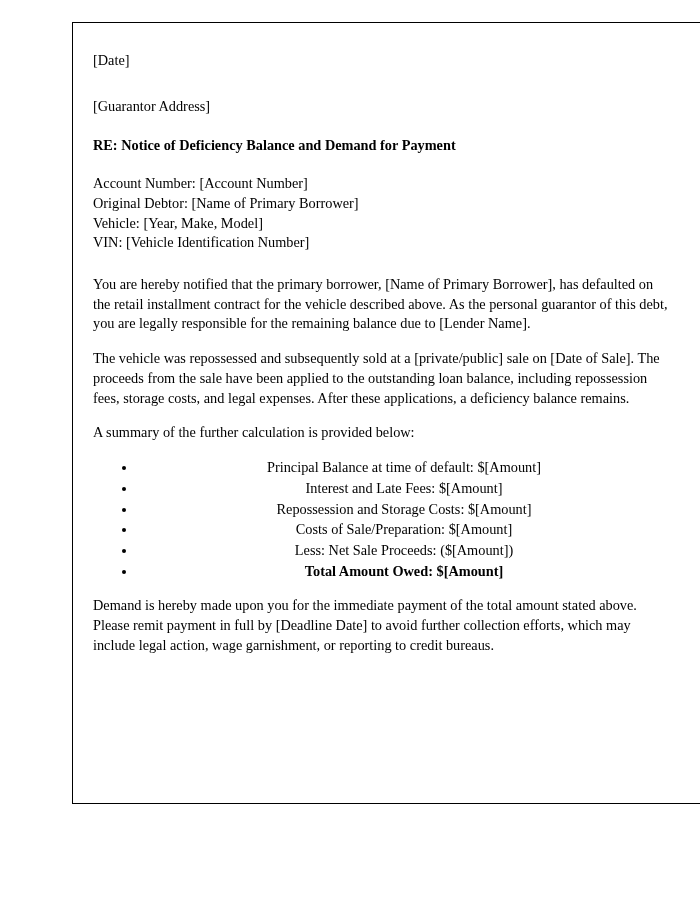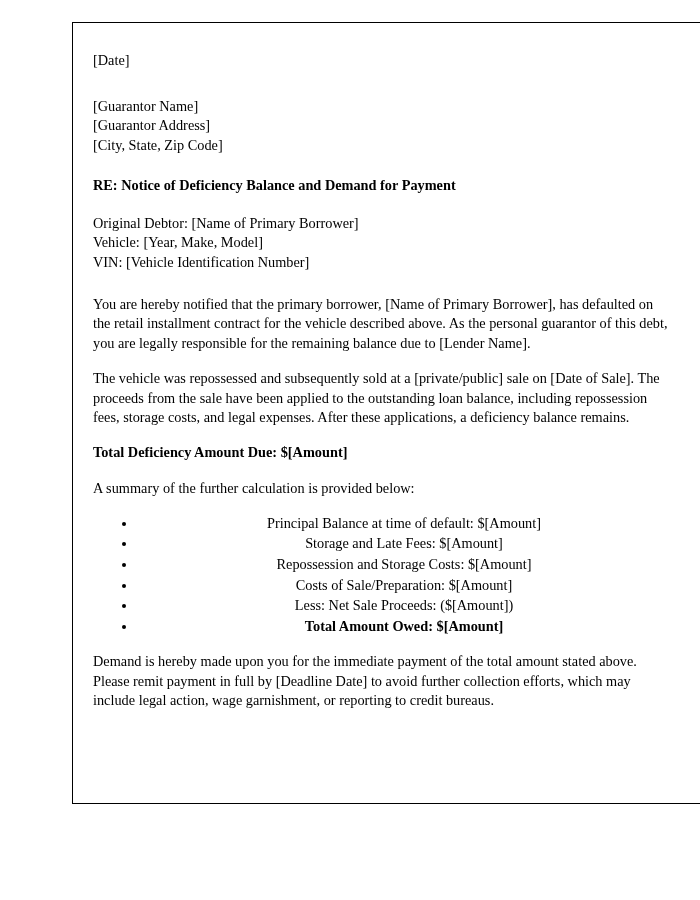--- a/index.html
+++ b/index.html
@@ -76,45 +76,43 @@
 </style>
 </head>
 <body>
 
 <div class="page">
   <div class="doc-body">
 
     <p class="date-line">[Date]</p>
 
     <div class="block-lines addr-block">
-      <div>[Guarantor Name]</div>
       <div>[Guarantor Address]</div>
-      <div>[City, State, Zip Code]</div>
     </div>
 
     <p class="re-line">RE: Notice of Deficiency Balance and Demand for Payment</p>
 
     <div class="block-lines acct-block">
+      <div>Account Number: [Account Number]</div>
       <div>Original Debtor: [Name of Primary Borrower]</div>
       <div>Vehicle: [Year, Make, Model]</div>
       <div>VIN: [Vehicle Identification Number]</div>
     </div>
 
 
     <p>You are hereby notified that the primary borrower, [Name of Primary Borrower], has defaulted on the retail installment contract for the vehicle described above. As the personal guarantor of this debt, you are legally responsible for the remaining balance due to [Lender Name].</p>
 
     <p>The vehicle was repossessed and subsequently sold at a [private/public] sale on [Date of Sale]. The proceeds from the sale have been applied to the outstanding loan balance, including repossession fees, storage costs, and legal expenses. After these applications, a deficiency balance remains.</p>
 
-    <p class="total-due">Total Deficiency Amount Due: $[Amount]</p>
 
     <p>A summary of the further calculation is provided below:</p>
 
     <ul class="summary">
       <li>Principal Balance at time of default: $[Amount]</li>
-      <li>Storage and Late Fees: $[Amount]</li>
+      <li>Interest and Late Fees: $[Amount]</li>
       <li>Repossession and Storage Costs: $[Amount]</li>
       <li>Costs of Sale/Preparation: $[Amount]</li>
       <li>Less: Net Sale Proceeds: ($[Amount])</li>
       <li class="bold">Total Amount Owed: $[Amount]</li>
     </ul>
 
     <p>Demand is hereby made upon you for the immediate payment of the total amount stated above. Please remit payment in full by [Deadline Date] to avoid further collection efforts, which may include legal action, wage garnishment, or reporting to credit bureaus.</p>
 
 
   </div>

